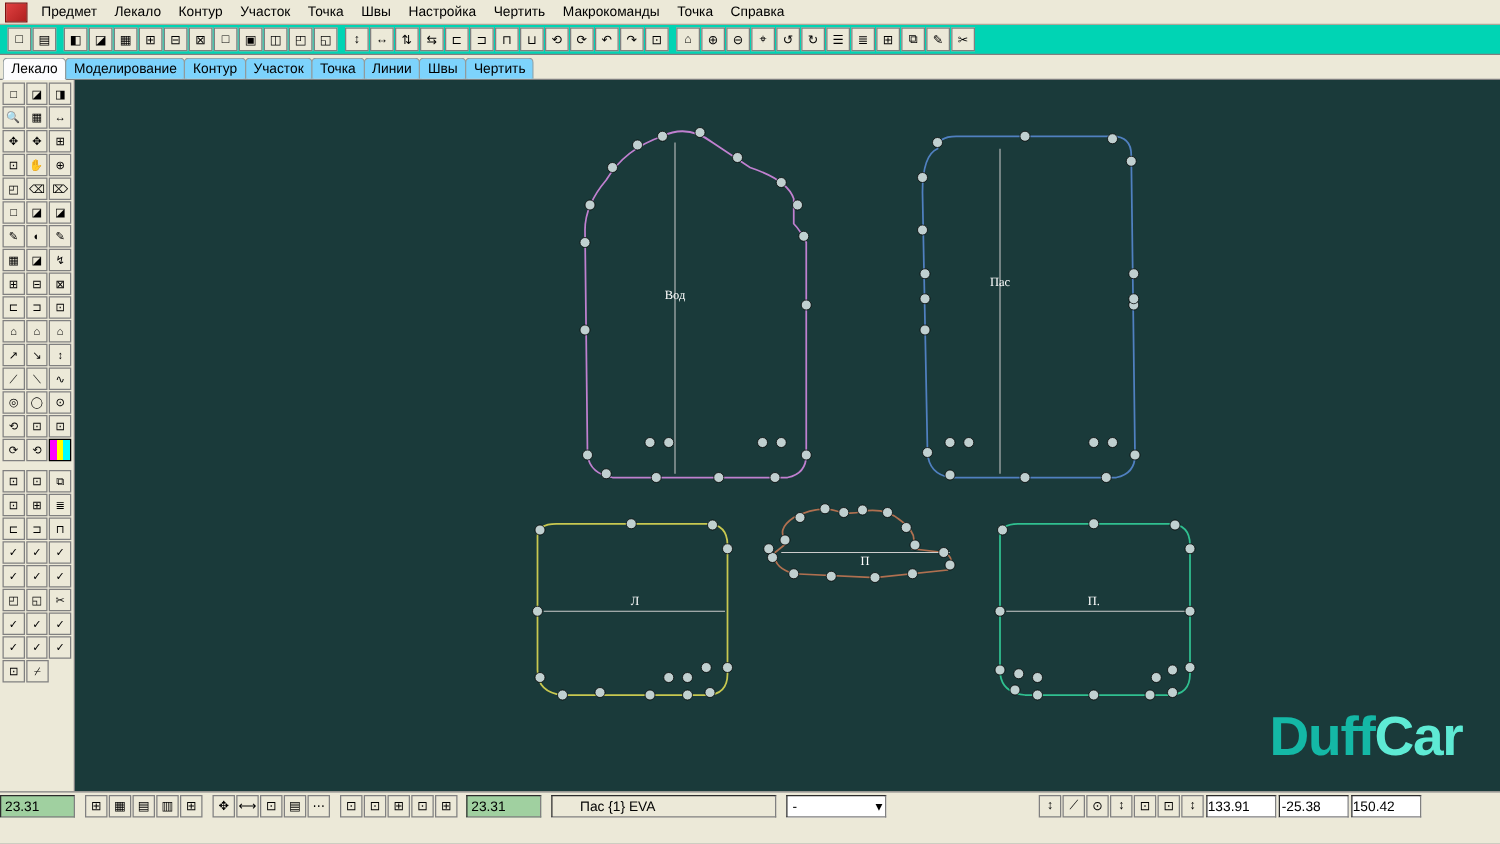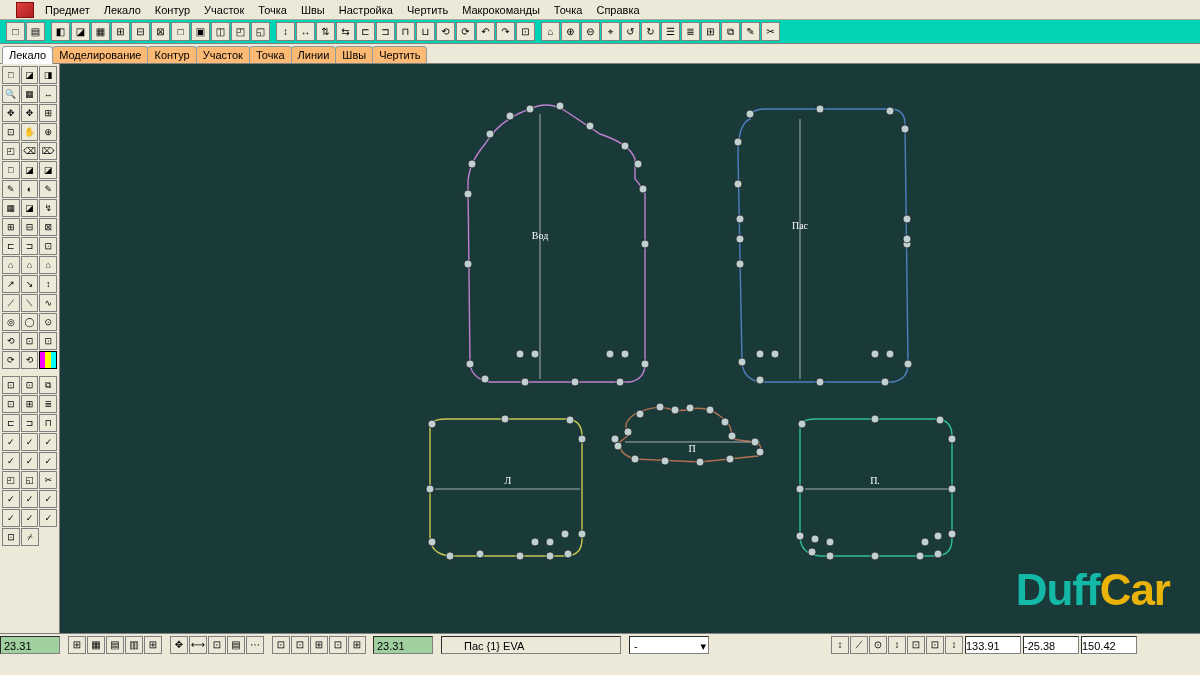--- a/index.html
+++ b/index.html
@@ -13,21 +13,21 @@
   position: relative;
 }
 
 
 .menubar {
   height: 20px;
   background: #ece9d8;
   display: flex;
   align-items: center;
   border-bottom: 1px solid #aca899;
-  padding-left: 16px;
+  padding-left: 4px;
 }
 .menubar .app-icon {
   width: 18px;
   height: 16px;
   margin-right: 4px;
   background: linear-gradient(135deg, #e04040 0%, #b02020 100%);
   border: 1px solid #801010;
 }
 .menubar > span {
   padding: 2px 7px;
@@ -62,21 +62,21 @@
 .tabbar {
   height: 20px;
   background: #ece9d8;
   display: flex;
   align-items: flex-end;
   border-bottom: 1px solid #808080;
   padding-left: 2px;
 }
 .tabbar .tab {
   padding: 2px 6px 2px 6px;
-  background: #fdba74;
+  background: #7dd3fc;
   border: 1px solid #919b9c;
   border-bottom: none;
   border-top-left-radius: 4px;
   border-top-right-radius: 4px;
   margin-right: -1px;
   font-size: 11px;
   cursor: default;
 }
 .tabbar .tab.active {
   background: #fcfcfe;
@@ -130,21 +130,21 @@
 
 .watermark {
   position: absolute;
   right: 30px;
   bottom: 18px;
   font-size: 44px;
   font-weight: bold;
   letter-spacing: -1px;
 }
 .watermark .w1 { color: #14b8a6; }
-.watermark .w2 { color: #eab308; }
+.watermark .w2 { color: #5eead4; }
 
 
 .bottom-area {
   position: absolute;
   left: 0;
   bottom: 0;
   right: 0;
   height: 42px;
   background: #ece9d8;
   border-top: 1px solid #808080;
@@ -179,21 +179,21 @@
   align-items: center;
   gap: 1px;
 }
 .bottom-toolbar .tool-btn { width: 18px; height: 18px; }
 .num-field {
   width: 56px;
   height: 18px;
   border: 1px inset #808080;
   background: #fff;
   font-size: 11px;
-  text-align: left;
+  text-align: center;
   padding-right: 20px;
   line-height: 18px;
 }
 .prompt-field {
   background: #ece9d8;
   border: 1px inset #808080;
   height: 18px;
   line-height: 18px;
   font-family: "Courier New", monospace;
   font-size: 11px;

